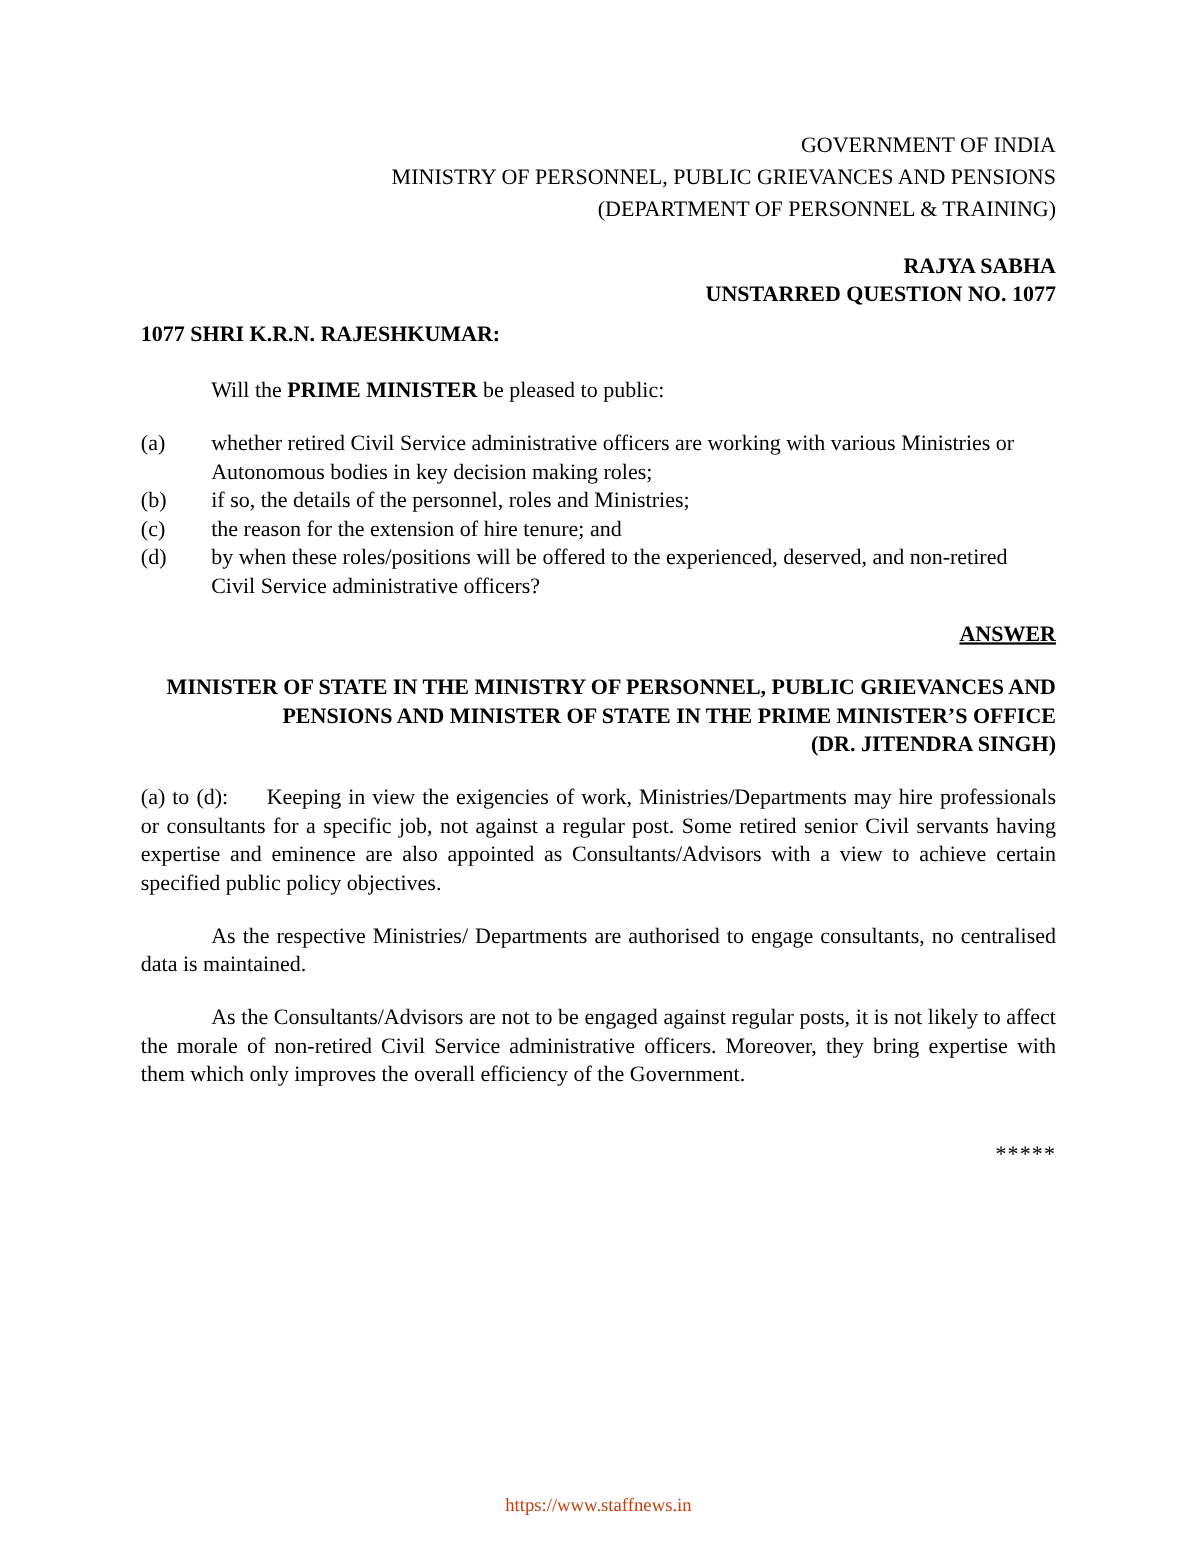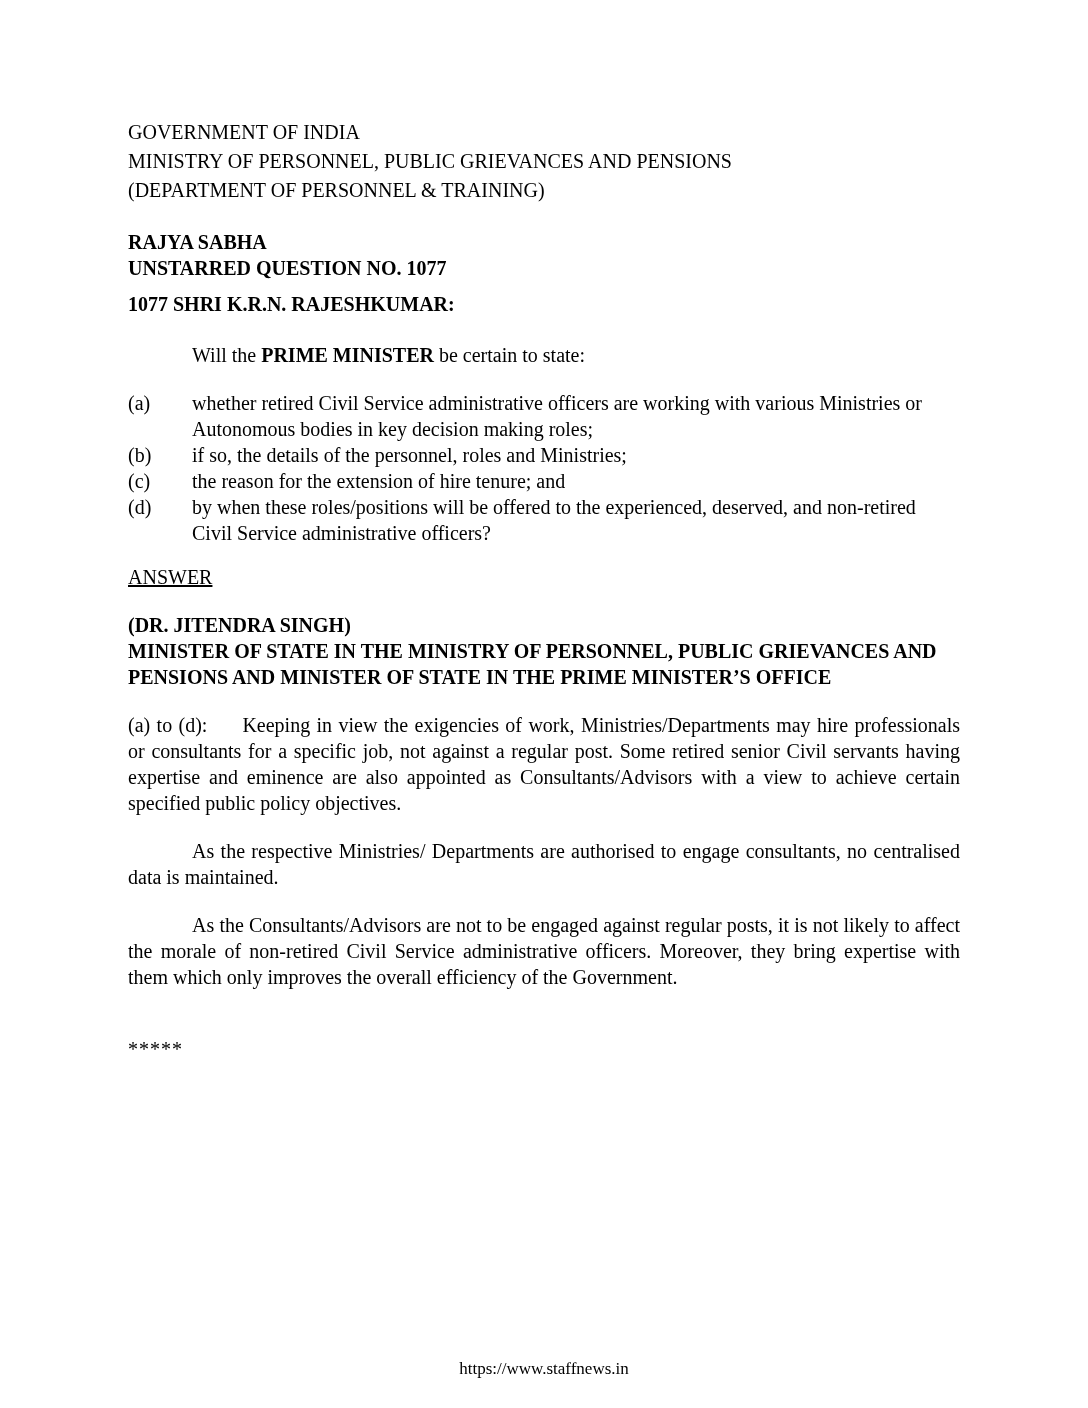--- a/index.html
+++ b/index.html
@@ -18,21 +18,21 @@
   .page {
     position: relative;
     width: 1088px;
     height: 1408px;
     padding: 118px 128px 0 128px;
     font-size: 20px;
     line-height: 26px;
     background: #ffffff;
     overflow: hidden;
   }
-  .center { text-align: left; }
+  .center { text-align: right; }
   .bold { font-weight: bold; }
 
   .doc-header { line-height: 29px; }
 
   .session-block { margin-top: 24px; }
 
   .subject-title { margin-top: 24px; }
 
   .asked-by { margin-top: 10px; }
 
@@ -41,21 +41,21 @@
     padding-left: 64px;
   }
 
   .questions { margin-top: 22px; }
   .q-row { display: flex; }
   .q-label { flex: 0 0 64px; }
   .q-text { flex: 1; }
 
   .answer-heading { margin-top: 18px; }
   .answer-heading .heading-label {
-    font-weight: normal;
+    font-weight: bold;
     text-decoration: underline;
   }
 
   .minister-heading {
     margin-top: 22px;
     font-weight: bold;
   }
 
   .body-para {
     margin: 22px 0 0 0;
@@ -70,21 +70,21 @@
   }
 
   .footer {
     position: absolute;
     left: 0;
     right: 0;
     bottom: 26px;
     text-align: center;
   }
   .footer-link {
-    color: #000000;
+    color: #c2410c;
     font-size: 17px;
     text-decoration: none;
     cursor: pointer;
   }
 </style>
 </head>
 <body>
 
 <div class="page">
 
@@ -95,21 +95,21 @@
   </header>
 
   <section class="session-block center">
     <div class="bold">RAJYA SABHA</div>
     <div class="bold">UNSTARRED QUESTION NO. 1077</div>
   </section>
 
 
   <div class="asked-by bold">1077 SHRI K.R.N. RAJESHKUMAR:</div>
 
-  <p class="intro"><span>Will the </span><span class="bold">PRIME MINISTER</span><span> be certain to state:</span></p>
+  <p class="intro"><span>Will the </span><span class="bold">PRIME MINISTER</span><span> be pleased to public:</span></p>
 
   <div class="questions">
     <div class="q-row">
       <span class="q-label">(a)</span>
       <span class="q-text">whether retired Civil Service administrative officers are working with various Ministries or Autonomous bodies in key decision making roles;</span>
     </div>
     <div class="q-row">
       <span class="q-label">(b)</span>
       <span class="q-text">if so, the details of the personnel, roles and Ministries;</span>
     </div>
@@ -121,22 +121,22 @@
       <span class="q-label">(d)</span>
       <span class="q-text">by when these roles/positions will be offered to the experienced, deserved, and non-retired Civil Service administrative officers?</span>
     </div>
   </div>
 
   <div class="answer-heading center">
     <span class="heading-label">ANSWER</span>
   </div>
 
   <div class="minister-heading center">
+    <div>MINISTER OF STATE IN THE MINISTRY OF PERSONNEL, PUBLIC GRIEVANCES AND PENSIONS AND MINISTER OF STATE IN THE PRIME MINISTER’S OFFICE</div>
     <div>(DR. JITENDRA SINGH)</div>
-    <div>MINISTER OF STATE IN THE MINISTRY OF PERSONNEL, PUBLIC GRIEVANCES AND PENSIONS AND MINISTER OF STATE IN THE PRIME MINISTER’S OFFICE</div>
   </div>
 
   <p class="body-para"><span class="range-label">(a) to (d):</span><span>Keeping in view the exigencies of work, Ministries/Departments may hire professionals or consultants for a specific job, not against a regular post. Some retired senior Civil servants having expertise and eminence are also appointed as Consultants/Advisors with a view to achieve certain specified public policy objectives.</span></p>
 
   <p class="body-para indented">As the respective Ministries/ Departments are authorised to engage consultants, no centralised data is maintained.</p>
 
   <p class="body-para indented">As the Consultants/Advisors are not to be engaged against regular posts, it is not likely to affect the morale of non-retired Civil Service administrative officers. Moreover, they bring expertise with them which only improves the overall efficiency of the Government.</p>
 
   <div class="end-marker center">*****</div>
 

